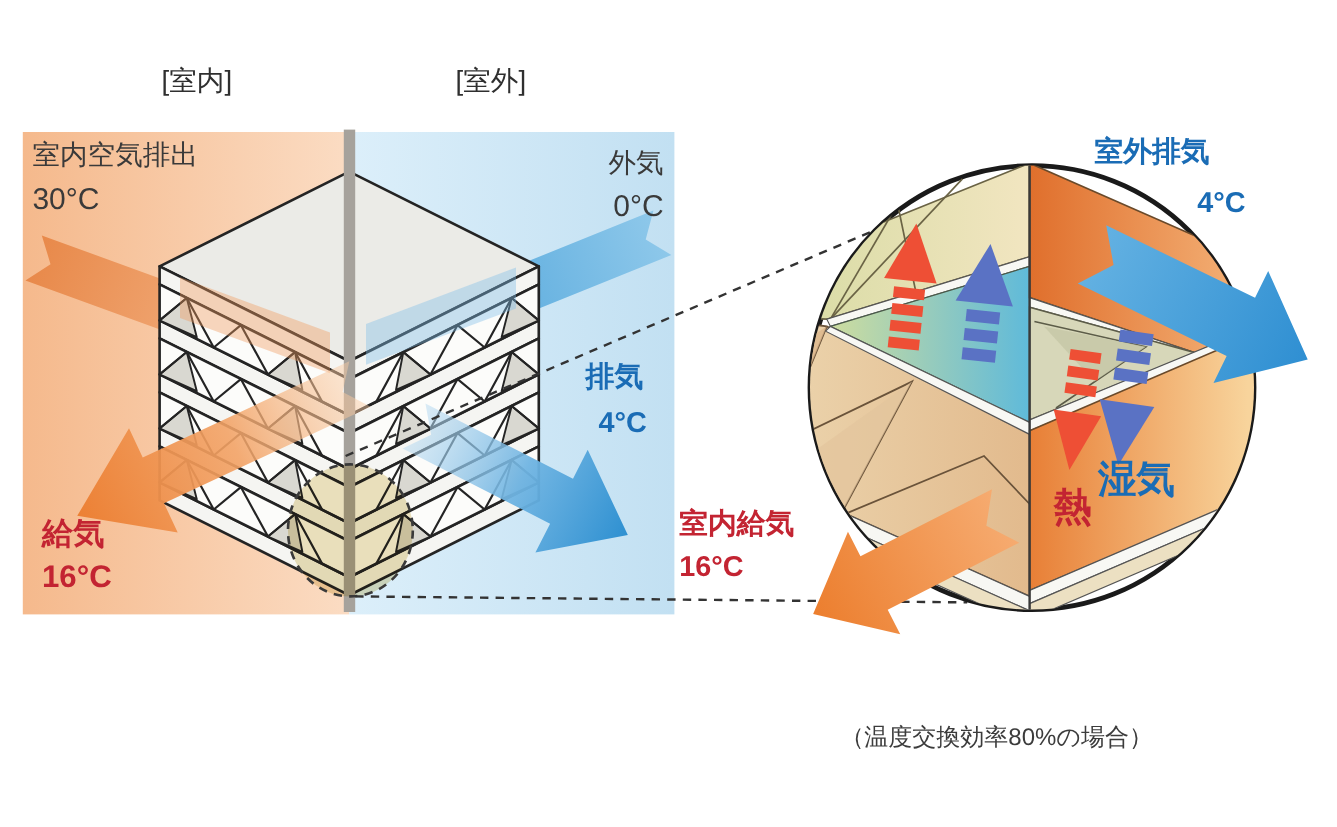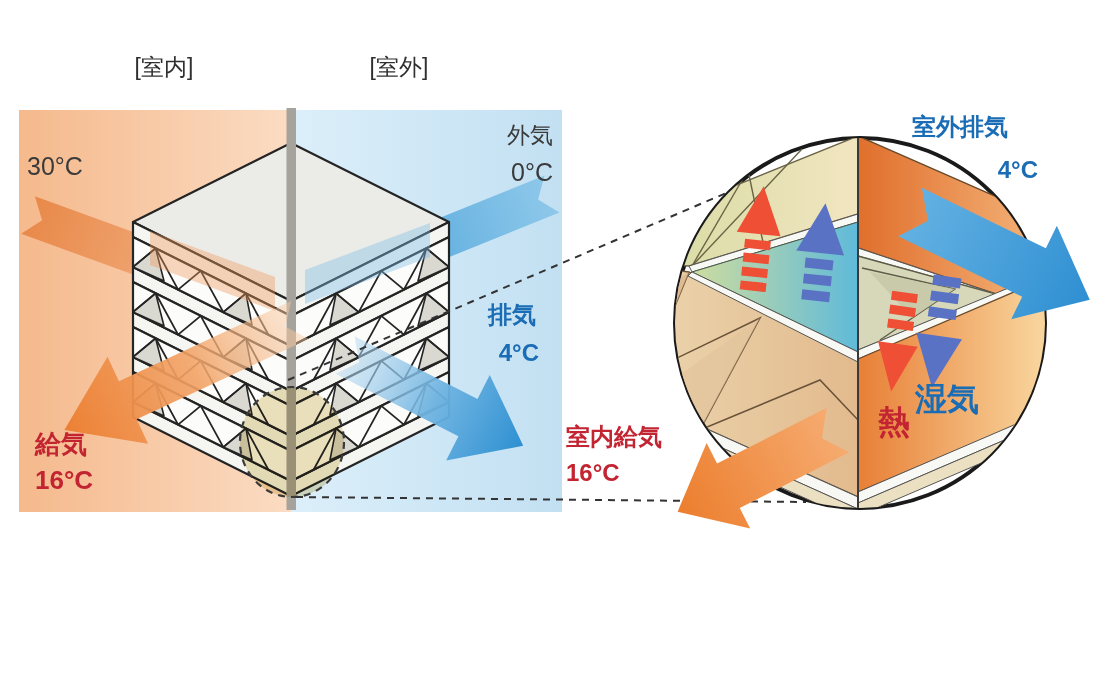--- a/index.html
+++ b/index.html
@@ -243,35 +243,37 @@
       <g transform="translate(910,212) rotate(26)">
         <polygon points="0,-27 138,-27 138,-52 200,0 138,52 138,27 0,27 20,0" fill="url(#gBigB)"></polygon>
       </g>
       <g transform="translate(838,430) rotate(153)">
         <polygon points="0,-25 123,-25 123,-48 180,0 123,48 123,25 0,25 18,0" fill="url(#gBigO)"></polygon>
       </g>
     </g>
   </svg>
 
   <div class="lbl zone" style="left:118px;top:54px;">[室内]</div>
-  <div class="lbl zone" style="left:353px;top:54px;">[室外]</div>
-
+  <div class="lbl zone" style="left:363px;top:54px;">[室外]</div>
+
+  <div class="lbl dark f23" style="left:27px;top:116px;">室内空気排出</div>
   <div class="lbl dark f25" style="left:27px;top:152px;">30°C</div>
 
   <div class="lbl dark f23 right-al" style="right:561px;top:122px;">外気</div>
   <div class="lbl dark f25 right-al" style="right:561px;top:158px;">0°C</div>
 
   <div class="lbl blue f24 right-al" style="right:578px;top:301px;">排気</div>
   <div class="lbl blue f24 right-al" style="right:575px;top:339px;">4°C</div>
 
   <div class="lbl red f26" style="left:35px;top:430px;">給気</div>
   <div class="lbl red f26" style="left:35px;top:466px;">16°C</div>
 
   <div class="lbl red f24" style="left:566px;top:423px;">室内給気</div>
   <div class="lbl red f24" style="left:566px;top:459px;">16°C</div>
 
   <div class="lbl blue f24 right-al" style="right:106px;top:113px;">室外排気</div>
   <div class="lbl blue f24 right-al" style="right:76px;top:156px;">4°C</div>
 
   <div class="lbl red f32" style="left:878px;top:404px;">熱</div>
   <div class="lbl blue f32" style="left:915px;top:381px;">湿気</div>
 
+  <div class="caption" style="left:658px;top:601px;width:345px;font-size:20px;font-weight:500;">（温度交換効率80%の場合）</div>
 </div>
 
 </body></html>

